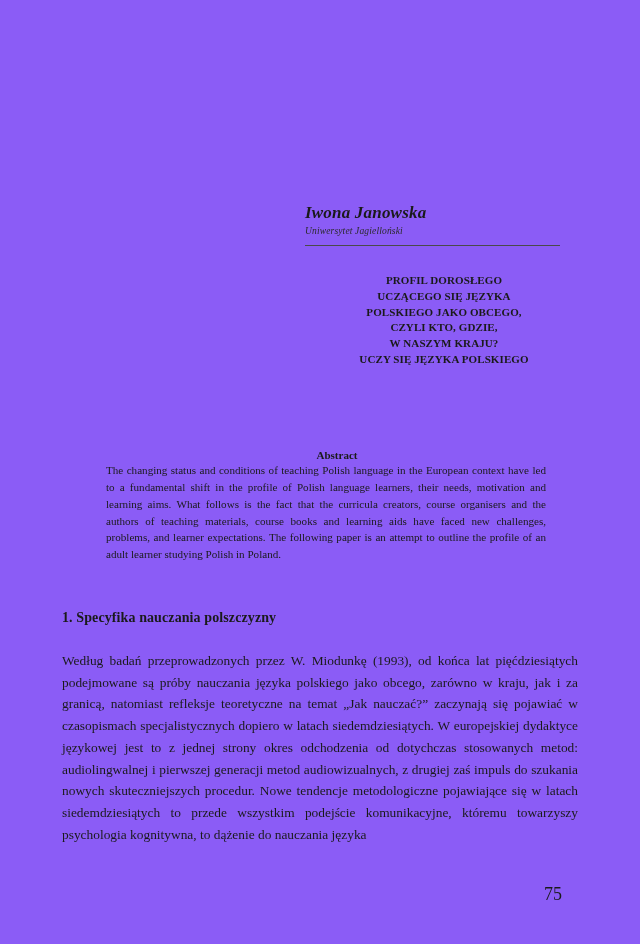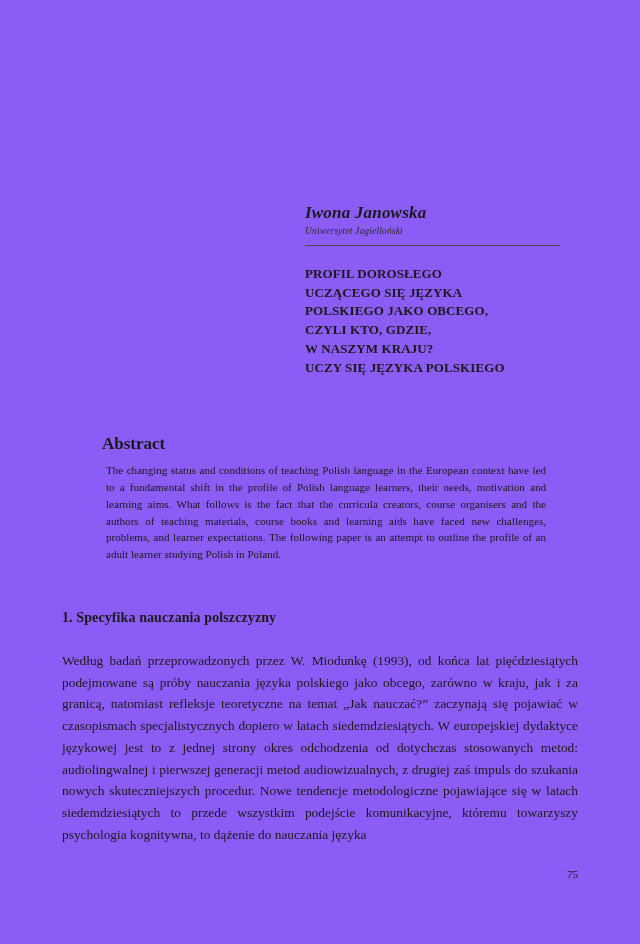--- a/index.html
+++ b/index.html
@@ -45,38 +45,39 @@
     height: 1.4px;
     background: #4a4a4a;
   }
 
   
   .paper-title {
     position: absolute;
     left: 305px;
     top: 265px;
     width: 262px;
-    font-size: 13px;
+    font-size: 11px;
     font-weight: bold;
     line-height: 1.44;
     letter-spacing: 0.1px;
-    margin: 0;
+    margin: 8px;
+    text-align: center;
   }
   .paper-title .tline { display: block; white-space: nowrap; }
 
   
   .abstract-heading {
     position: absolute;
     left: 100px;
     top: 432px;
     width: 440px;
-    text-align: left;
-    font-size: 17px;
+    text-align: center;
+    font-size: 11px;
     font-weight: bold;
-    margin: 2px;
+    margin: 17px;
   }
   .abstract-body {
     position: absolute;
     left: 100px;
     top: 456px;
     width: 440px;
     font-size: 11.1px;
     line-height: 1.52;
     text-align: justify;
     text-justify: inter-word;
@@ -108,23 +109,23 @@
     text-justify: inter-word;
     margin: 0;
     hyphens: manual;
   }
 
   
   .page-number {
     position: absolute;
     right: 62px;
     top: 868px;
-    font-size: 11px;
+    font-size: 18px;
     text-align: right;
-    margin: 0;
+    margin: 16px;
   }
 </style>
 </head>
 <body>
 
 <div class="page">
 
   <div class="header-block">
     <p class="author-name">Iwona Janowska</p>
     <p class="author-affil">Uniwersytet Jagielloński</p>

